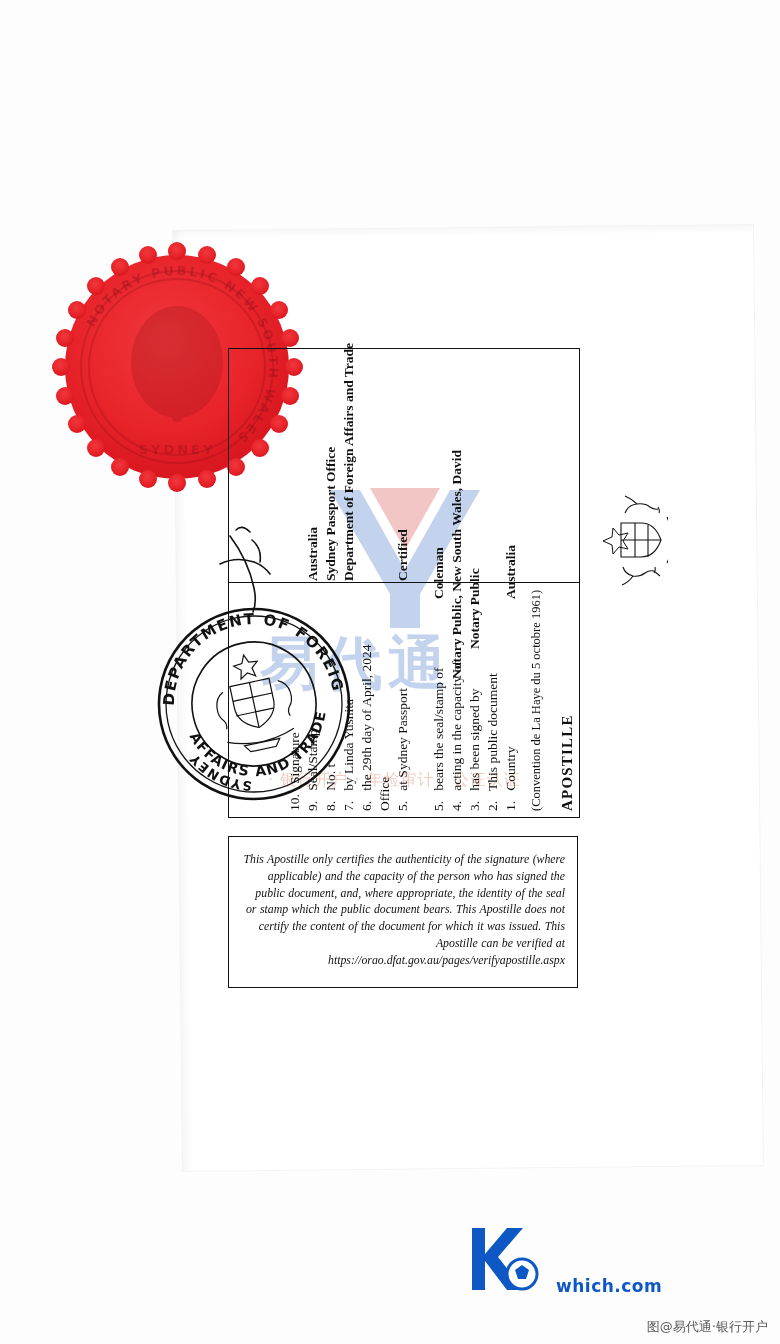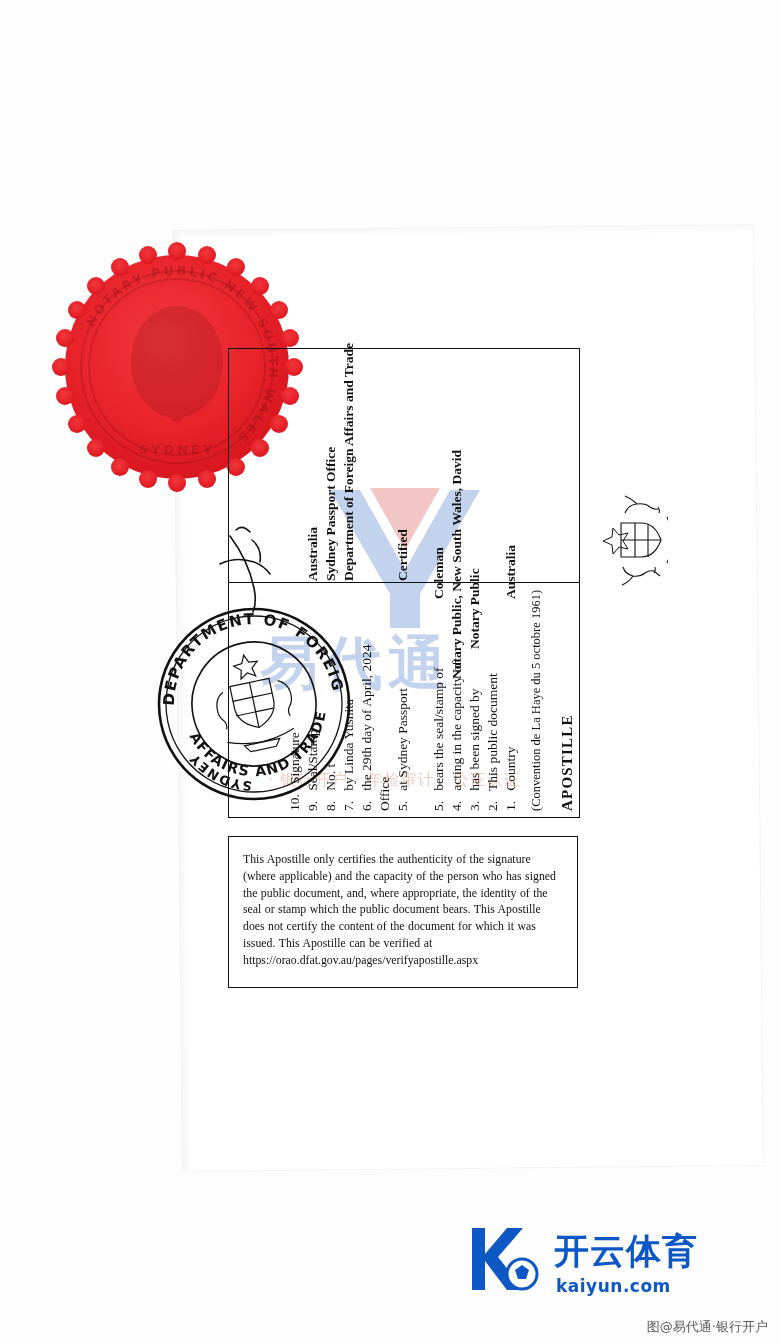--- a/index.html
+++ b/index.html
@@ -175,25 +175,27 @@
     left: 228px;
     top: 836px;
     width: 350px;
     height: 152px;
     border: 1.5px solid #111;
     padding: 14px 12px 10px 14px;
     box-sizing: border-box;
   }
   #cert-text {
     font-family: "Liberation Serif", serif;
+    font-style: italic;
     font-size: 11.8px;
     line-height: 1.42;
     color: #111;
     margin: 0;
     word-spacing: 0.5px;
+    text-align: right;
   }
 
   
   #brand {
     position: absolute;
     right: 14px;
     bottom: 40px;
     width: 300px;
     height: 80px;
   }
@@ -463,18 +465,17 @@
   <div id="cert-box">
     <p id="cert-text">This Apostille only certifies the authenticity of the signature (where applicable)  and the capacity of the person who has signed the public document, and, where appropriate, the identity of the seal or stamp which the public document bears.  This Apostille does not certify the content of the document for which it was issued. This Apostille can be verified at https://orao.dfat.gov.au/pages/verifyapostille.aspx</p>
   </div>
 
   <div id="brand">
     <svg id="brand-logo" viewBox="0 0 78 70">
       <path d="M6 4 h13 v26 l22 -26 h16 l-25 29 l26 33 h-17 l-22 -29 v29 h-13 z" fill="#0e58c6"></path>
       <circle cx="56" cy="50" r="15" fill="#ffffff" stroke="#0e58c6" stroke-width="3"></circle>
       <path d="M56 41 l7 5 l-3 9 h-8 l-3 -9 z" fill="#0e58c6"></path>
     </svg>
-    <div id="brand-text">开云体育</div>
-    <div id="brand-url">kaiyun.com</div>
+    <div id="brand-url">which.com</div>
   </div>
   <div id="brand-credit">图@易代通·银行开户</div>
 
 </div>
 
 </body></html>

